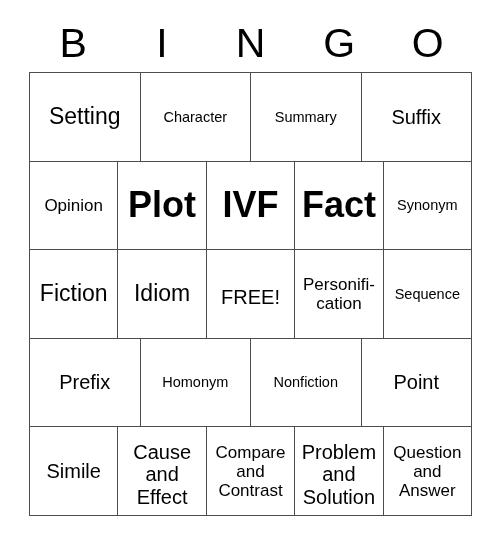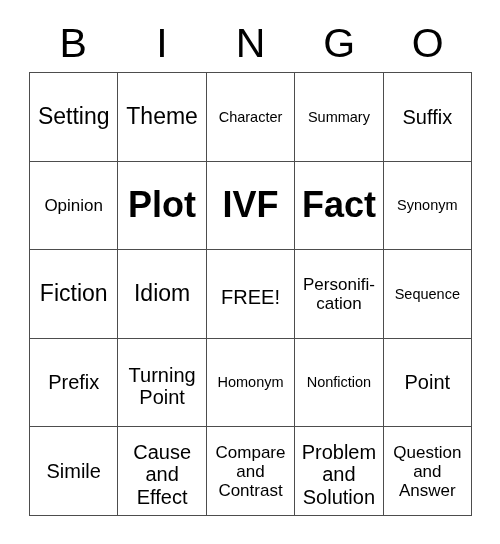--- a/index.html
+++ b/index.html
@@ -95,23 +95,20 @@
     <div class="header-cell">O</div>
   </div>
 
   <div id="bingo-grid">
 
     <div class="bingo-row">
       <div class="bingo-cell">
           <span class="cell-text fs-lg">Setting</span>
         </div>
       <div class="bingo-cell">
-          <span class="cell-text fs-lg">Theme</span>
-        </div>
-      <div class="bingo-cell">
           <span class="cell-text fs-xs">Character</span>
         </div>
       <div class="bingo-cell">
           <span class="cell-text fs-xs">Summary</span>
         </div>
       <div class="bingo-cell">
           <span class="cell-text fs-xl">Suffix</span>
         </div>
     </div>
 
@@ -150,24 +147,20 @@
       <div class="bingo-cell">
           <span class="cell-text fs-xs">Sequence</span>
         </div>
     </div>
 
     <div class="bingo-row">
       <div class="bingo-cell">
           <span class="cell-text fs-xl">Prefix</span>
         </div>
       <div class="bingo-cell">
-          <span class="cell-text fs-md">Turning
-Point</span>
-        </div>
-      <div class="bingo-cell">
           <span class="cell-text fs-xs">Homonym</span>
         </div>
       <div class="bingo-cell">
           <span class="cell-text fs-xs">Nonfiction</span>
         </div>
       <div class="bingo-cell">
           <span class="cell-text fs-xl">Point</span>
         </div>
     </div>
 

